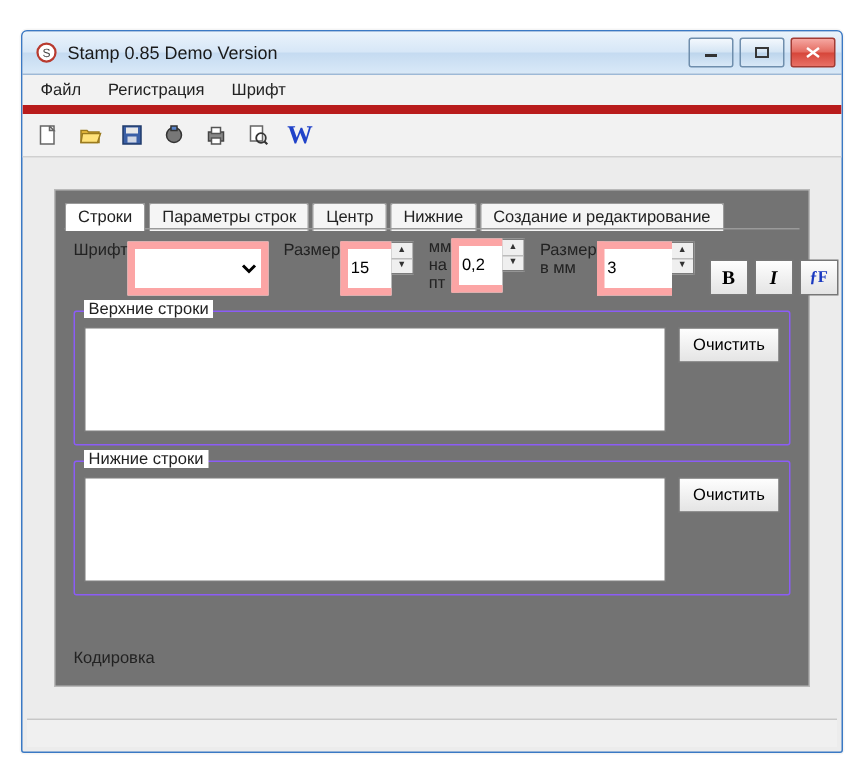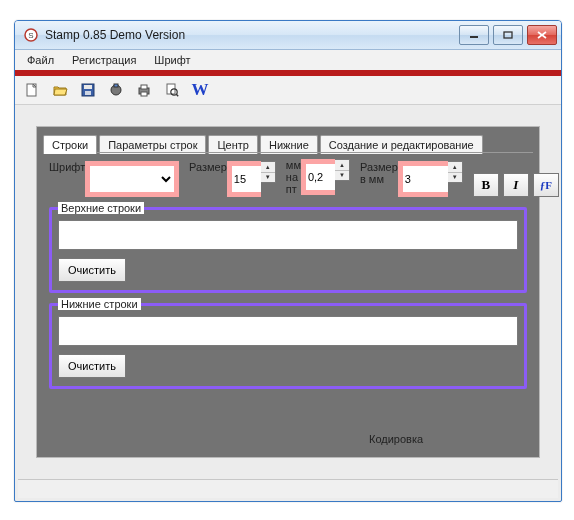--- a/index.html
+++ b/index.html
@@ -170,55 +170,54 @@
     width:24px; height:22px;
     border:1px solid #777;
     background:linear-gradient(#fefefe,#e4e4e4);
     display:flex;align-items:center;justify-content:center;
     font-family:"Times New Roman",serif;
     font-size:13px;
     font-weight:bold;
   }
   .group {
     margin-top:10px;
-    border:3px solid #8b5cf6;
+    border:1px solid #8b5cf6;
     border-radius:2px;
     padding:0;
     position:relative;
   }
   .group > .legend {
     position:absolute;
     top:-8px; left:6px;
     background:#fff;
     padding:0 3px;
     color:#222;
   }
   .group-inner {
     display:flex;
     padding:10px 6px 8px 6px;
     gap:8px;
-    flex-direction:column;
   }
   textarea.lines {
     flex:1; height:70px; resize:none;
     border:1px solid #7a7a7a;
     background:#fff;
     padding:2px;
   }
   .clear-btn {
     width:68px; height:24px;
     border:1px solid #777;
     background:linear-gradient(#fefefe,#e4e4e4);
     font:inherit;
     align-self:flex-start;
   }
   .bottom-row {
     margin-top:auto;
     display:flex;
-    justify-content:flex-end;
+    justify-content:flex-start;
     align-items:flex-start;
     padding: 8px 8px 0 0;
   }
   .statusbar {
     height:18px;
     background:#f0f0f0;
     border-top:1px solid #c7c7c7;
     margin:0 3px 3px 3px;
   }
 </style>

